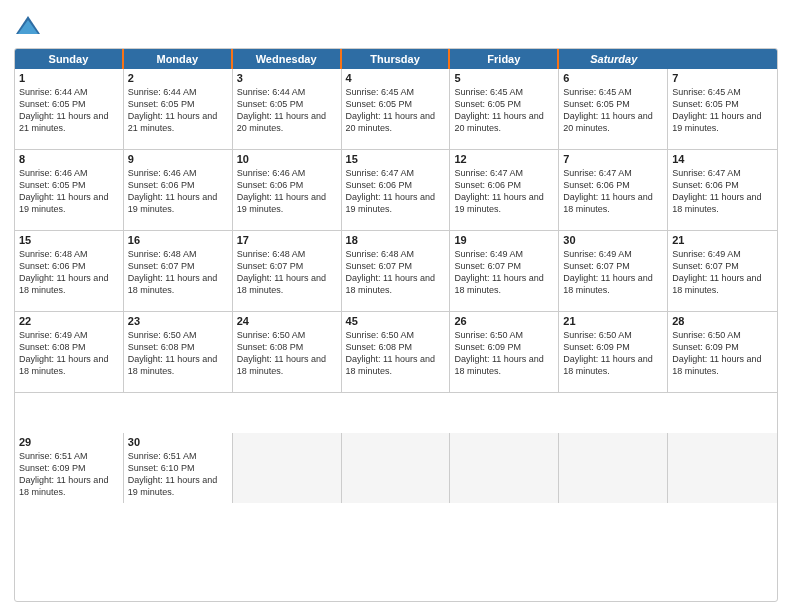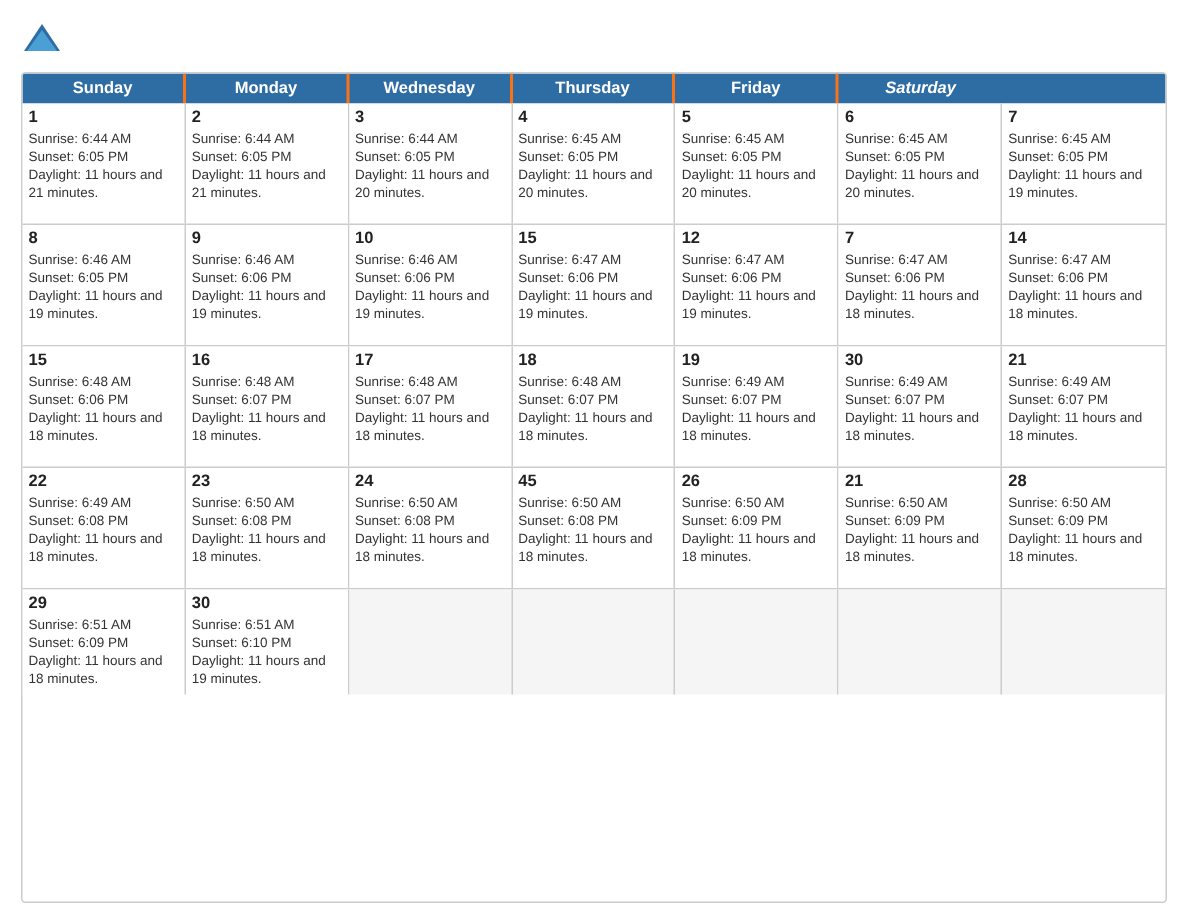--- a/index.html
+++ b/index.html
@@ -118,20 +118,21 @@
       display: block;
       margin-bottom: 2px;
     }
     .cell-text {
       font-size: 9px;
       line-height: 1.35;
       color: #333;
     }
     .row-last .cal-cell {
       min-height: 70px;
+      margin-top: 40px;
     }
   </style>
 </head>
 <body>
 
 <div class="page">
   <div class="header">
     <div class="logo">
       <svg class="logo-icon" viewBox="0 0 28 28">
         <polygon points="14,4 26,22 2,22" fill="#2e6da4"></polygon>

